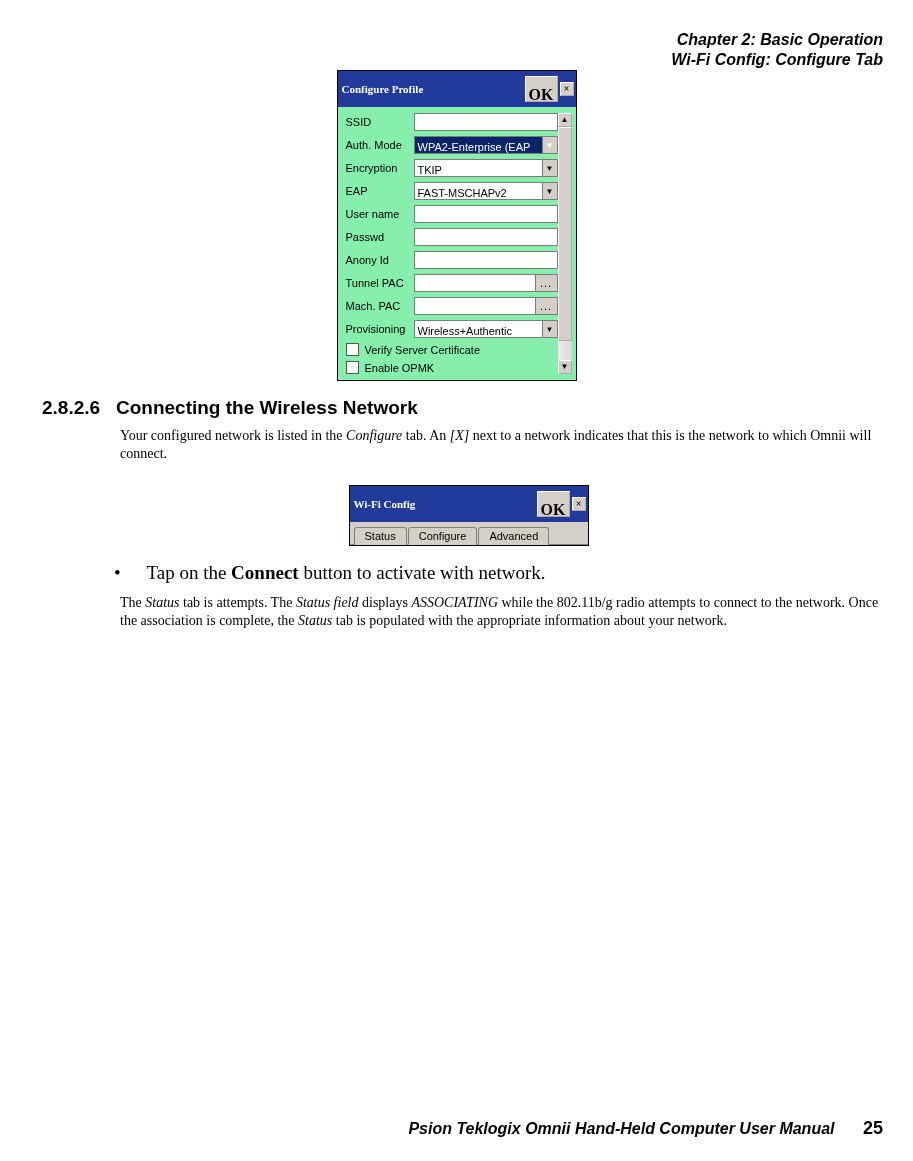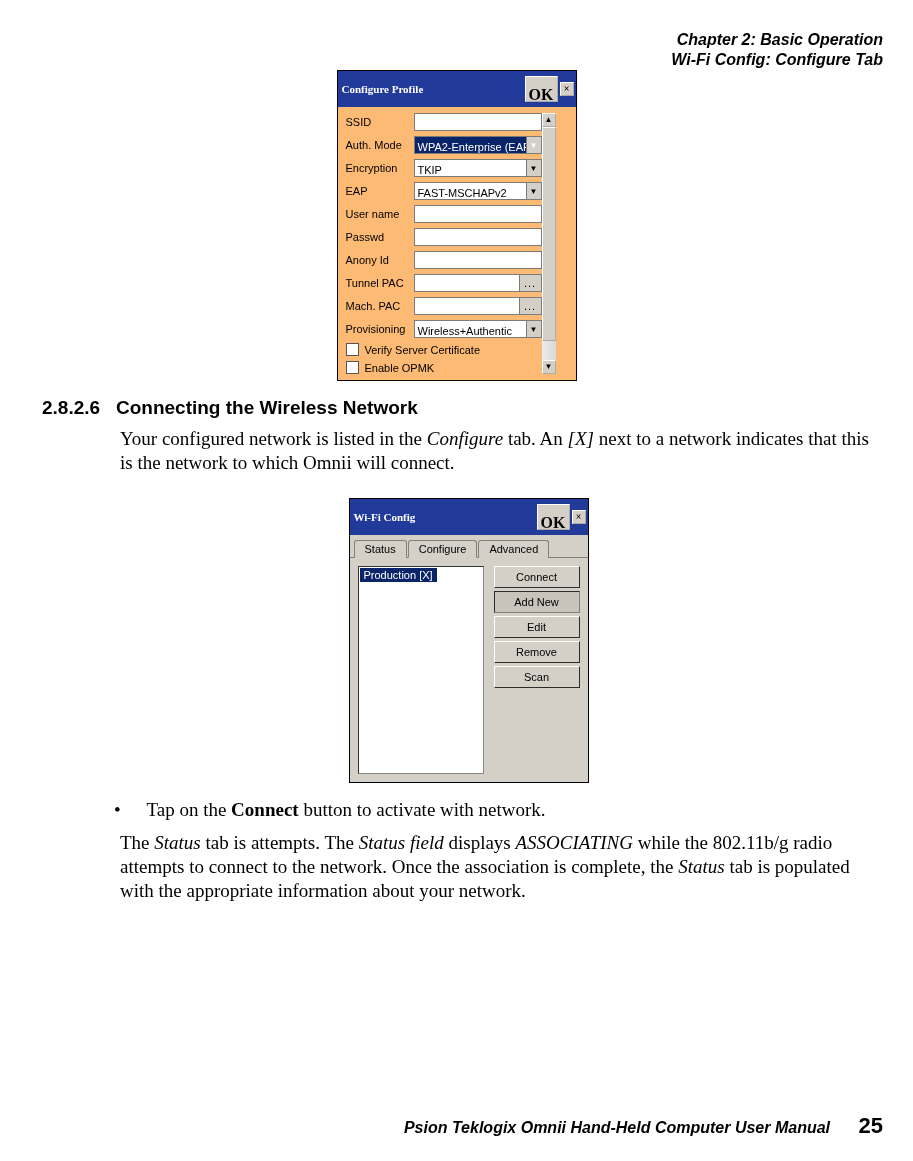--- a/index.html
+++ b/index.html
@@ -65,23 +65,23 @@
     border: 1px outset #fff;
     width: 14px;
     height: 14px;
     text-align: center;
     line-height: 11px;
     font-size: 10px;
     cursor: pointer;
     font-weight: bold;
   }
   .body1 {
-    padding: 6px 20px 6px 8px;
-    position: relative;
-    background: #fdba74;
+    padding: 6px 4px 6px 8px;
+    position: relative;
+    background: #86efac;
   }
   .body1-inner {
     display: grid;
     grid-template-columns: 68px 1fr 14px;
     row-gap: 5px;
     align-items: center;
   }
   .lbl { font-size: 11px; }
   .txtfield, .combo {
     background: #fff;
@@ -198,21 +198,21 @@
   }
 
   
   h3.section {
     font-family: "Trebuchet MS", Arial, sans-serif;
     font-size: 19px;
     font-weight: bold;
     margin: 10px 0 6px 12px;
   }
   .body-para {
-    font-size: 19px;
+    font-size: 14px;
     line-height: 1.28;
     margin: 8px 0 22px 90px;
     max-width: 770px;
     font-family: Liberation Serif, serif;
   }
   ul.connect {
     font-size: 19px;
     margin: 8px 0 10px 112px;
     padding: 0;
     list-style: none;
@@ -229,21 +229,21 @@
     right: 30px;
     font-family: "Trebuchet MS", Arial, sans-serif;
     font-style: italic;
     font-weight: bold;
     font-size: 16px;
   }
   .page-footer .num {
     font-style: normal;
     font-weight: bold;
     margin-left: 24px;
-    font-size: 22px;
+    font-size: 18px;
   }
   em.i { font-style: italic; }
   strong.b { font-weight: bold; }
 </style>
 </head>
 <body>
 
 <div class="page-header">
   <div>Chapter 2: Basic Operation</div>
   <div>Wi-Fi Config: Configure Tab</div>
@@ -340,32 +340,20 @@
     <div class="tbar">
       <span class="title">Wi-Fi Config</span>
       <span class="okbtn">OK</span>
       <span class="xbtn">×</span>
     </div>
     <div class="tabs">
       <div class="tab">Status</div>
       <div class="tab active">Configure</div>
       <div class="tab">Advanced</div>
     </div>
-    <div class="tabpane">
-      <div class="listbox">
-        <span class="listitem">Production [X]</span>
-      </div>
-      <div class="btncol">
-        <div class="wbtn">Connect</div>
-        <div class="wbtn active">Add New</div>
-        <div class="wbtn">Edit</div>
-        <div class="wbtn">Remove</div>
-        <div class="wbtn">Scan</div>
-      </div>
-    </div>
   </div>
 </div>
 
 <ul class="connect">
   <li>
     <span>Tap on the </span><strong class="b">Connect</strong><span> button to activate with network.</span>
   </li>
 </ul>
 
 <p class="body-para">

